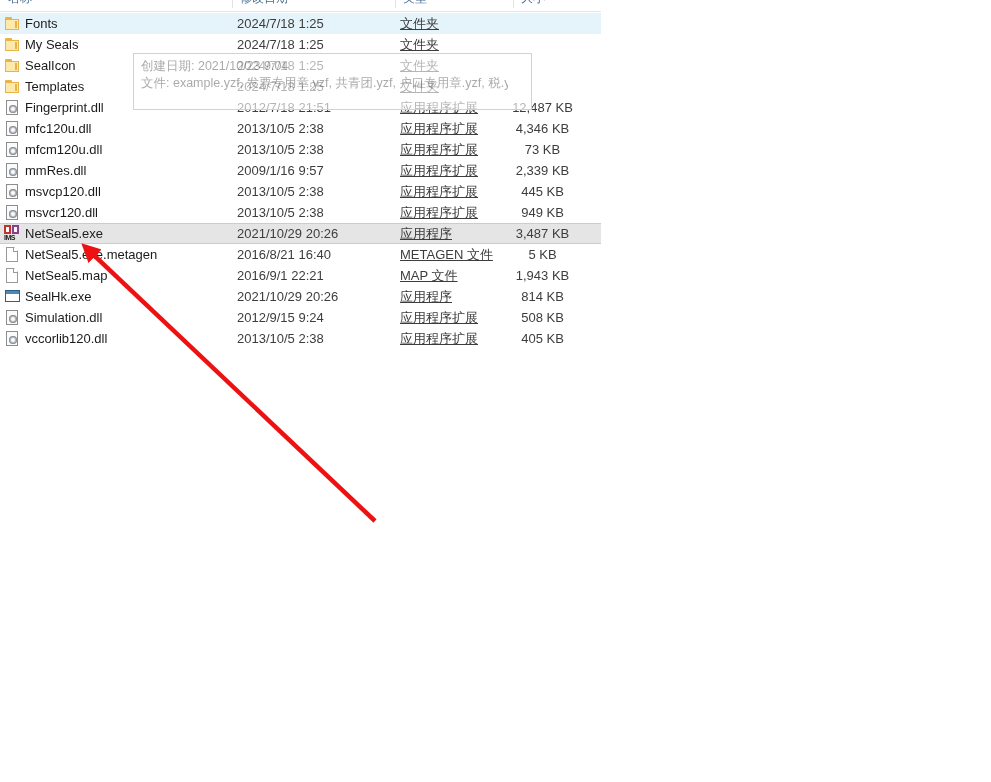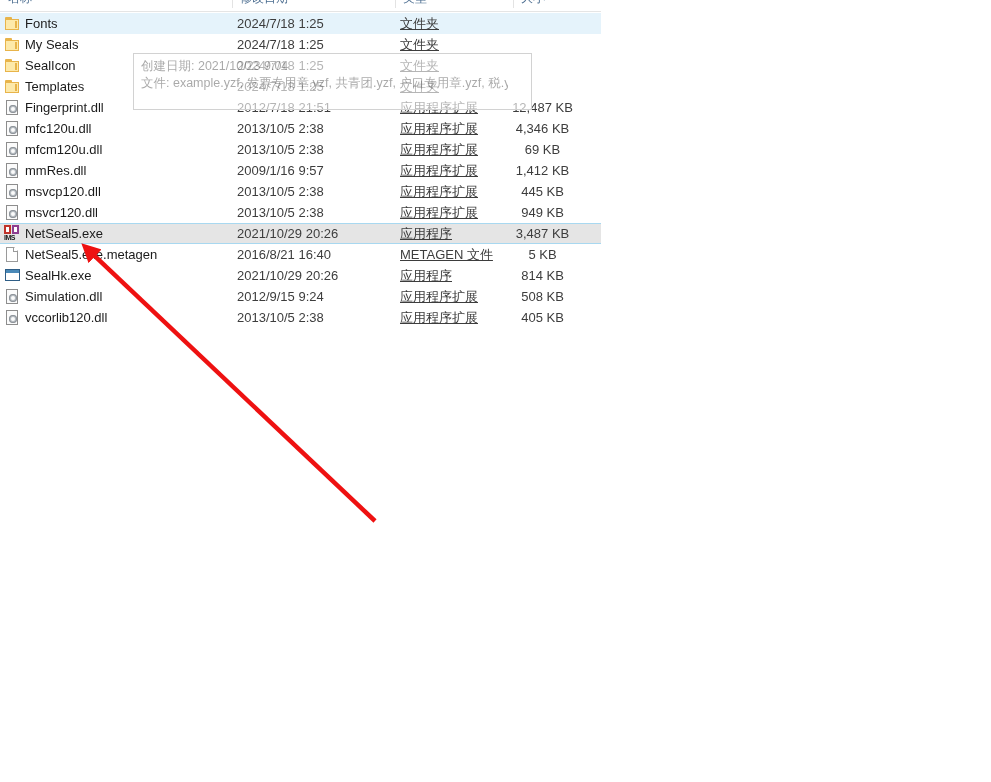--- a/index.html
+++ b/index.html
@@ -291,33 +291,33 @@
       <div class="row">
         <span class="icon-wrap">
           <span class="ic-dll">
             <span class="g1"></span>
             <span class="g2"></span>
           </span>
         </span>
         <span class="cell c-name">mfcm120u.dll</span>
         <span class="cell c-date">2013/10/5 2:38</span>
         <span class="cell c-type">应用程序扩展</span>
-        <span class="cell c-size">69 KB</span>
+        <span class="cell c-size">73 KB</span>
       </div>
       <div class="row">
         <span class="icon-wrap">
           <span class="ic-dll">
             <span class="g1"></span>
             <span class="g2"></span>
           </span>
         </span>
         <span class="cell c-name">mmRes.dll</span>
         <span class="cell c-date">2009/1/16 9:57</span>
         <span class="cell c-type">应用程序扩展</span>
-        <span class="cell c-size">1,412 KB</span>
+        <span class="cell c-size">2,339 KB</span>
       </div>
       <div class="row">
         <span class="icon-wrap">
           <span class="ic-dll">
             <span class="g1"></span>
             <span class="g2"></span>
           </span>
         </span>
         <span class="cell c-name">msvcp120.dll</span>
         <span class="cell c-date">2013/10/5 2:38</span>
@@ -359,20 +359,29 @@
         <span class="icon-wrap">
           <span class="ic-doc"></span>
         </span>
         <span class="cell c-name">NetSeal5.exe.metagen</span>
         <span class="cell c-date">2016/8/21 16:40</span>
         <span class="cell c-type">METAGEN 文件</span>
         <span class="cell c-size">5 KB</span>
       </div>
       <div class="row">
         <span class="icon-wrap">
+          <span class="ic-doc"></span>
+        </span>
+        <span class="cell c-name">NetSeal5.map</span>
+        <span class="cell c-date">2016/9/1 22:21</span>
+        <span class="cell c-type">MAP 文件</span>
+        <span class="cell c-size">1,943 KB</span>
+      </div>
+      <div class="row">
+        <span class="icon-wrap">
           <span class="ic-win">
             <span class="bar"></span>
           </span>
         </span>
         <span class="cell c-name">SealHk.exe</span>
         <span class="cell c-date">2021/10/29 20:26</span>
         <span class="cell c-type">应用程序</span>
         <span class="cell c-size">814 KB</span>
       </div>
       <div class="row">

